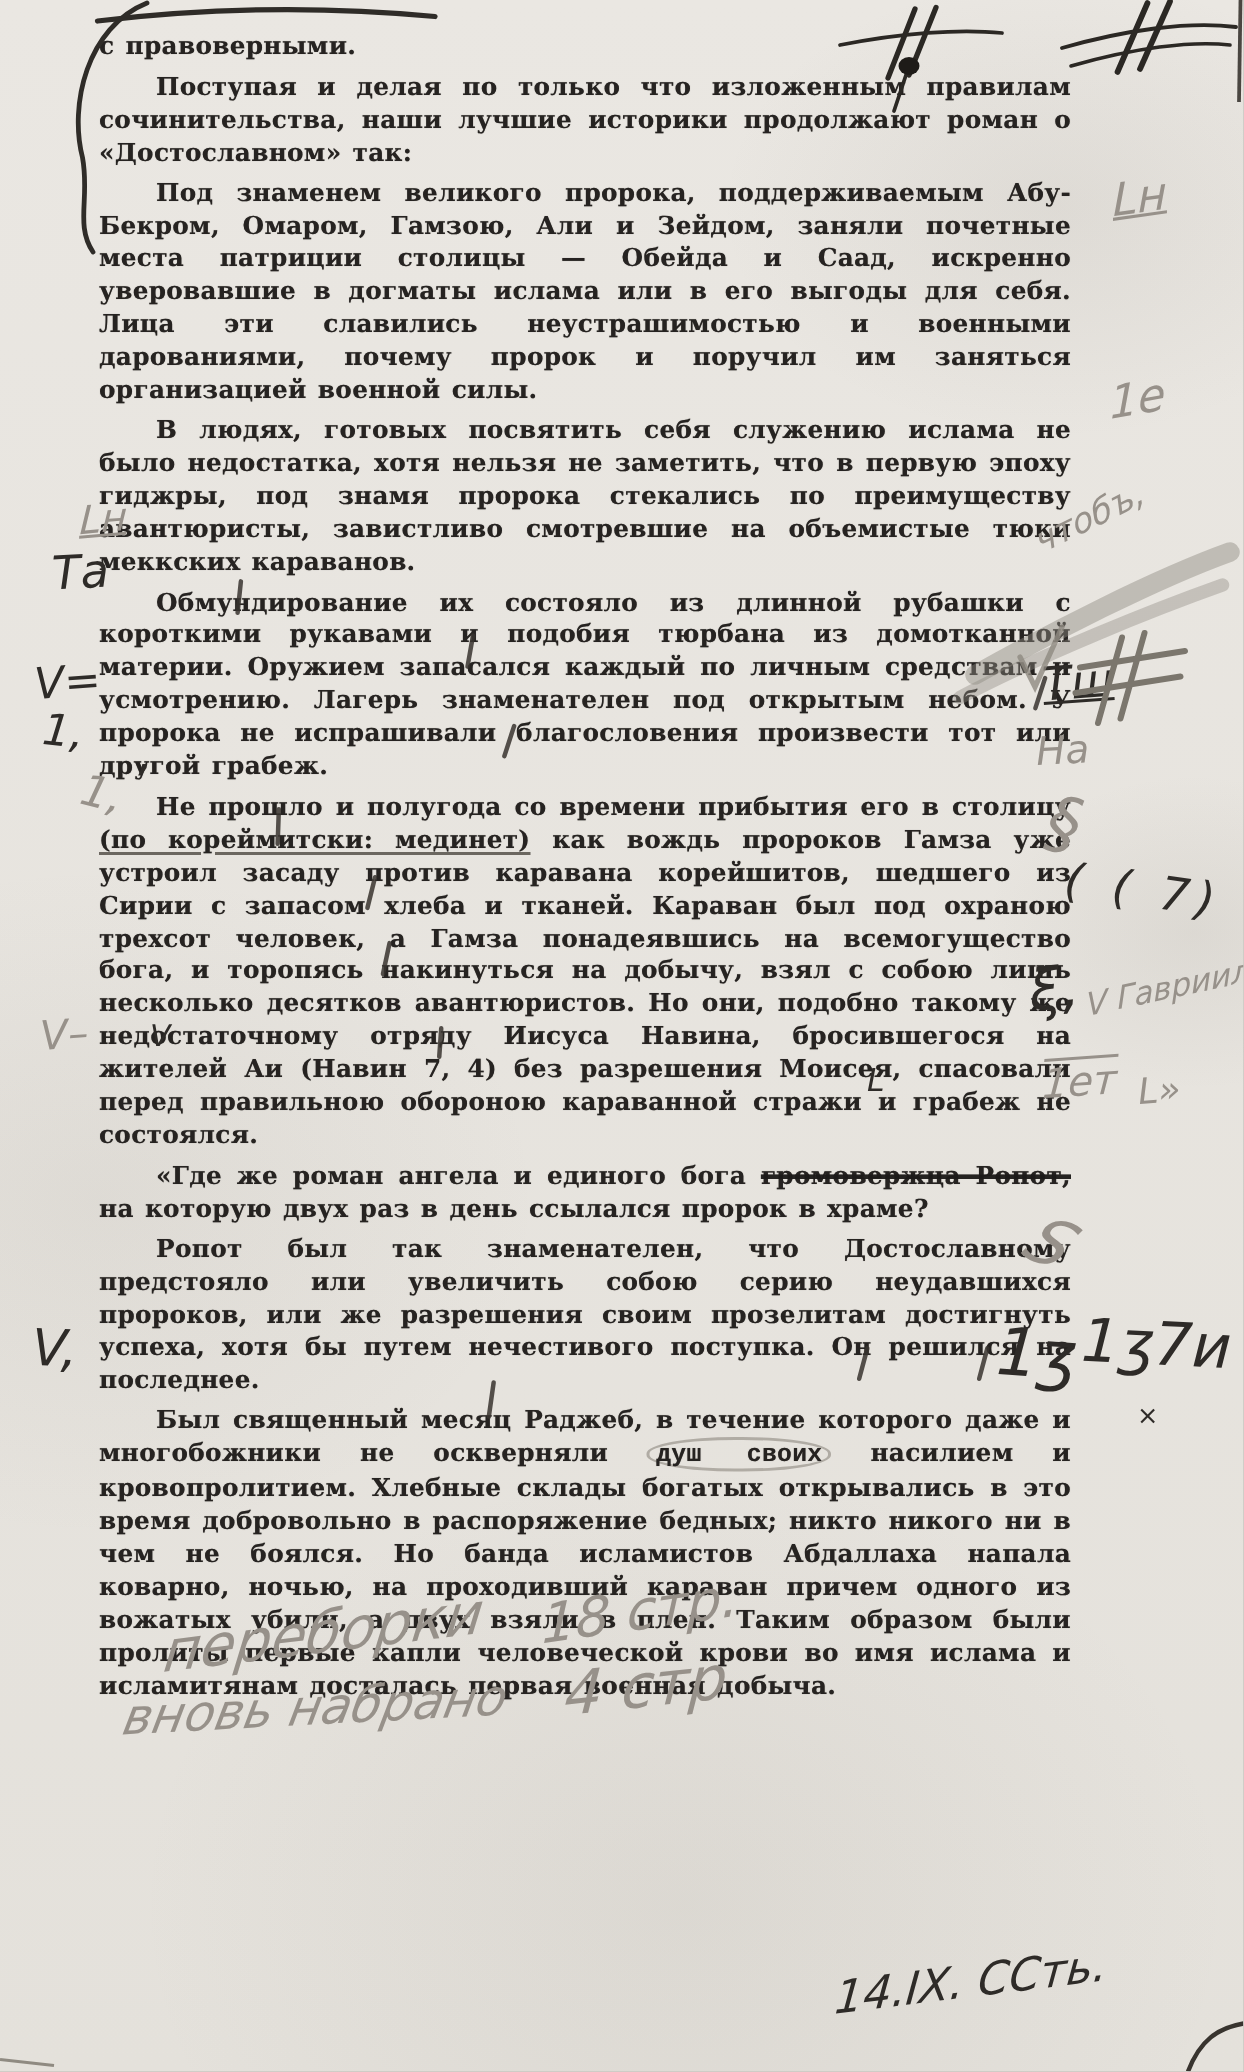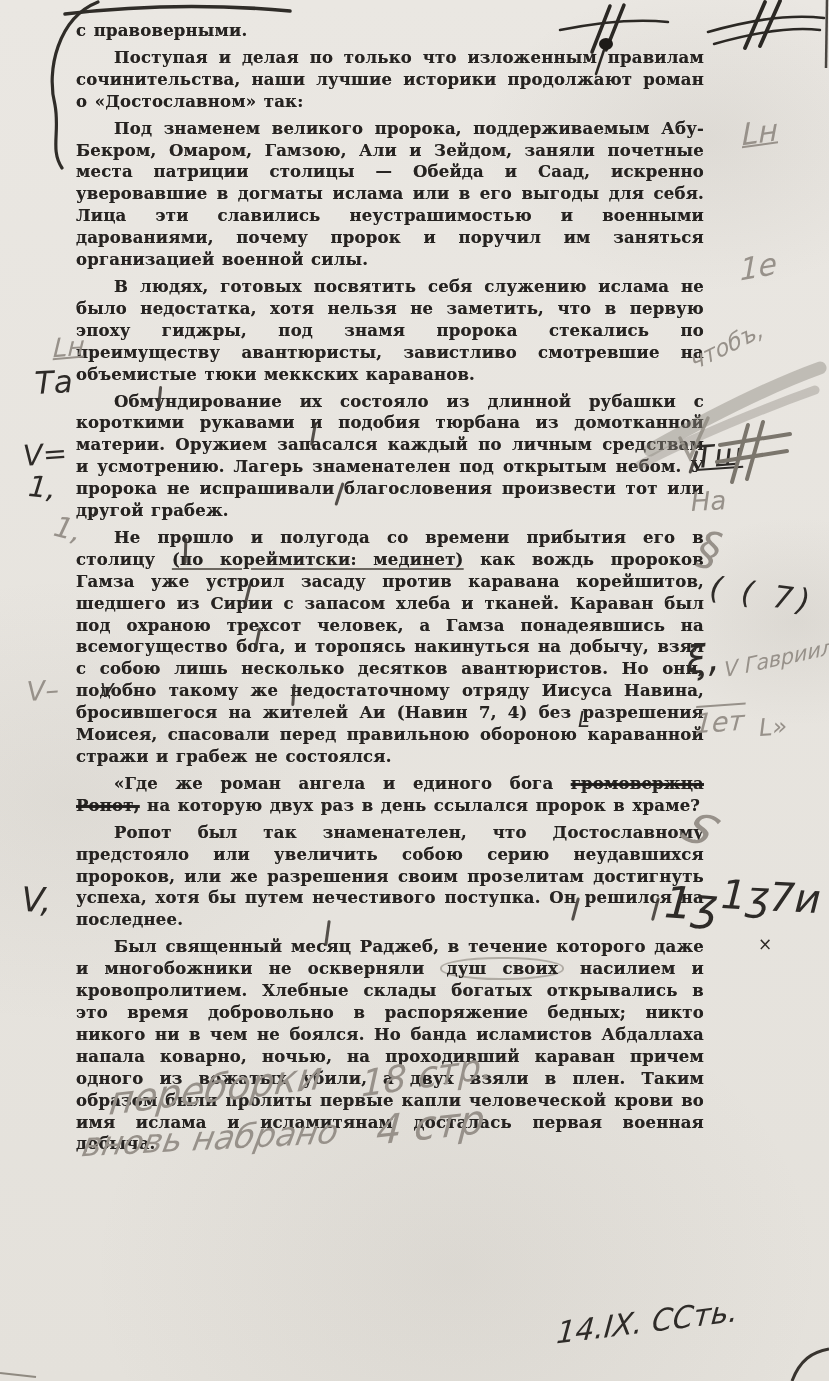--- a/index.html
+++ b/index.html
@@ -12,25 +12,25 @@
       radial-gradient(ellipse 200px 150px at 96% 45%, rgba(120,114,104,.10), transparent 70%),
       linear-gradient(#eae7e2,#e4e1db);
     font-family:"DejaVu Serif",serif;
   }
   .text-block{
     position:absolute;left:66px;top:20px;width:648px;
     font-size:16.5px;line-height:21.9px;font-weight:700;
     color:#262321;text-align:justify;letter-spacing:.2px;word-spacing:1.5px;
     text-shadow:0 0 .5px rgba(40,36,32,.55);
   }
-  .text-block p{margin:0 10px 5px;text-indent:38px;}
+  .text-block p{margin:0 0 5px;text-indent:38px;}
   .text-block p.noind{text-indent:0;}
   .struck{text-decoration:line-through;text-decoration-thickness:2.5px;text-decoration-color:rgba(28,26,24,.9);}
   .u-pencil{text-decoration:underline;text-decoration-thickness:2px;text-decoration-color:rgba(95,90,82,.6);text-underline-offset:3px;}
-  .circled{border:2px solid rgba(110,104,95,.45);border-radius:48%;padding:0 4px;}
+  .circled{border:2px solid rgba(110,104,95,.45);border-radius:48%;padding:0 4px;font-family:Liberation Mono, monospace;}
   .it{font-style:italic;}
   .hw{position:absolute;font-family:"DejaVu Sans",sans-serif;font-style:italic;white-space:nowrap;transform-origin:left top;line-height:1;}
   .ink{color:#2e2b28;}
   .pencil{color:#97918a;}
   .u{text-decoration:underline;text-decoration-thickness:2px;}
   .ov{text-decoration:overline;text-decoration-thickness:2px;}
   .slash{position:absolute;width:2.6px;background:#38342f;border-radius:2px;opacity:.85;}
   svg.overlay{position:absolute;pointer-events:none;}
 </style>
 </head>

